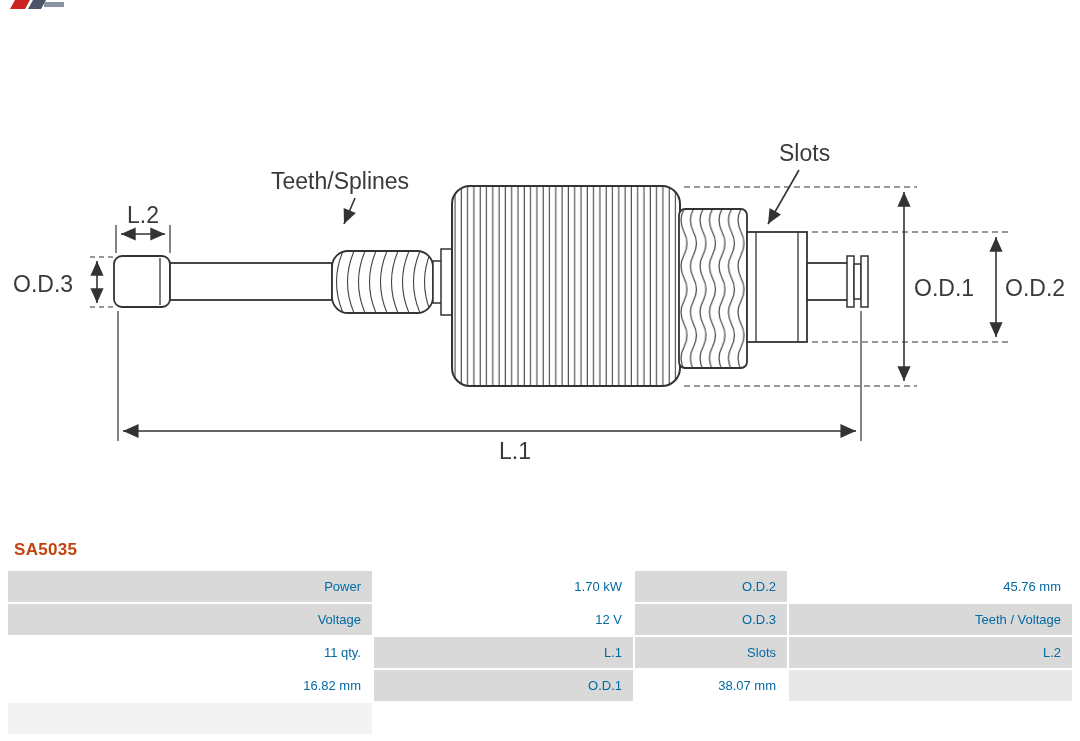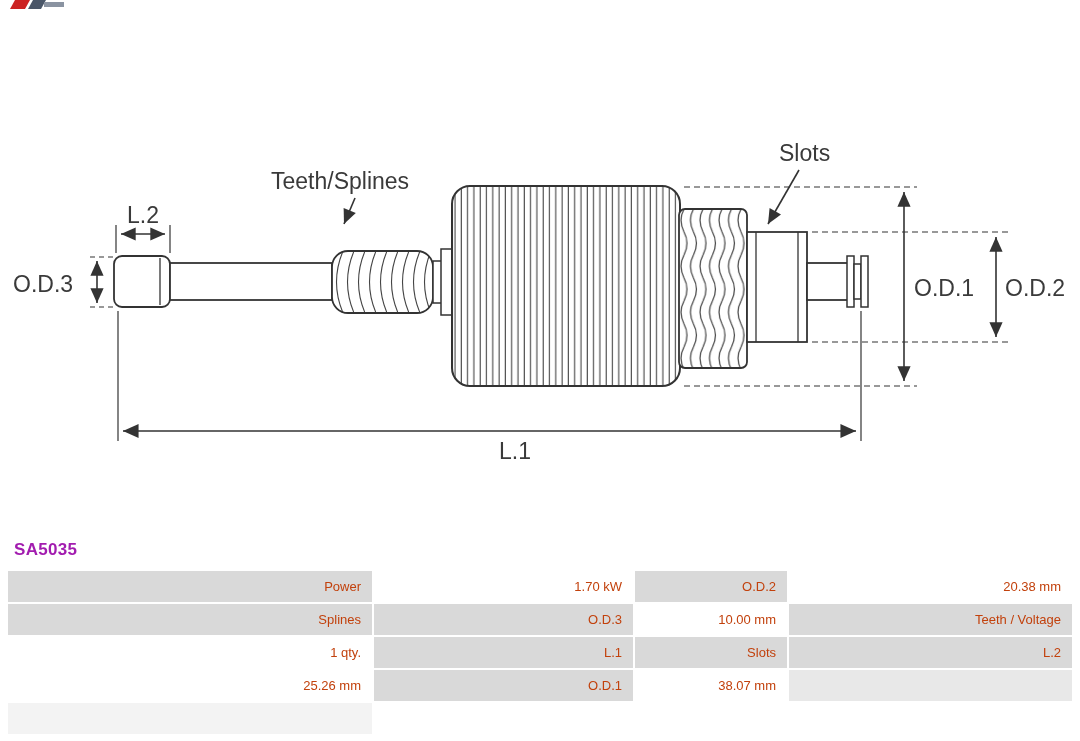--- a/index.html
+++ b/index.html
@@ -10,30 +10,30 @@
     font-family:"Liberation Sans", sans-serif;
   }
   .logo-fragment { position:absolute; top:0; left:10px; }
   .drawing { position:absolute; top:0; left:0; }
   .drawing text {
     font-family:"Liberation Sans", sans-serif;
     font-size:23px; fill:#3a3a3a; font-weight:300;
   }
   .product-code {
     position:absolute; left:14px; top:540px;
-    font-size:17px; font-weight:bold; color:#a21caf;
+    font-size:17px; font-weight:bold; color:#c2410c;
     letter-spacing:0.3px;
   }
   .spec-table {
     position:absolute; left:8px; top:571px; width:1064px;
     display:grid;
     grid-template-columns:364px 259px 152px 283px;
     grid-auto-rows:31px;
     gap:2px;
-    font-size:13px; color:#c2410c;
+    font-size:13px; color:#0369a1;
   }
   .cell {
     display:flex; align-items:center; justify-content:flex-end;
     padding-right:11px; white-space:nowrap;
   }
   .lbl { background:#d9d9d9; }
   .val { background:#ffffff; }
   .lbl.empty { background:#e8e8e8; }
   .val.empty { background:#f3f3f3; }
 </style>
@@ -138,31 +138,31 @@
   </g>
 </svg>
 
 <div class="product-code">SA5035</div>
 
 <div class="spec-table">
 
   <div class="cell lbl">Power</div>
   <div class="cell val">1.70 kW</div>
   <div class="cell lbl">O.D.2</div>
-  <div class="cell val">20.38 mm</div>
+  <div class="cell val">45.76 mm</div>
 
-  <div class="cell lbl">Splines</div>
+  <div class="cell lbl">Voltage</div>
+  <div class="cell val">12 V</div>
   <div class="cell lbl">O.D.3</div>
-  <div class="cell val">10.00 mm</div>
 
   <div class="cell lbl">Teeth / Voltage</div>
-  <div class="cell val">1 qty.</div>
+  <div class="cell val">11 qty.</div>
   <div class="cell lbl">L.1</div>
 
   <div class="cell lbl">Slots</div>
   <div class="cell lbl">L.2</div>
-  <div class="cell val">25.26 mm</div>
+  <div class="cell val">16.82 mm</div>
 
   <div class="cell lbl">O.D.1</div>
   <div class="cell val">38.07 mm</div>
   <div class="cell lbl empty"></div>
   <div class="cell val empty"></div>
 </div>
 
 </body></html>

